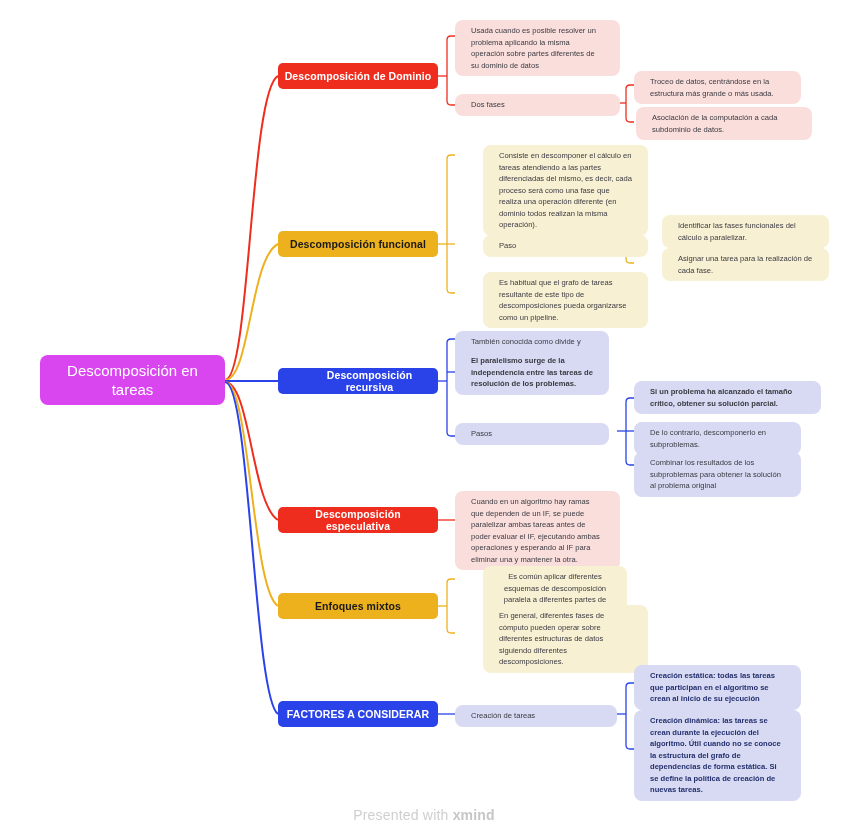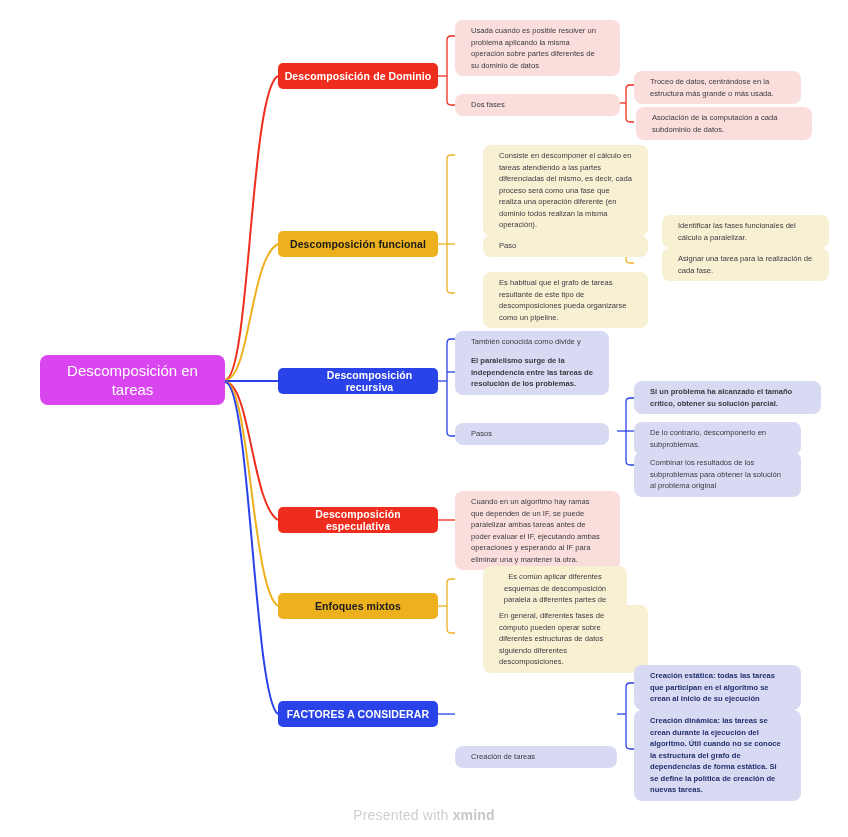--- a/index.html
+++ b/index.html
@@ -152,21 +152,21 @@
 
   <div class="node pill amber" style="top:593px;">
     <span>Enfoques mixtos</span>
   </div>
   <div class="node note amber" style="left:455px;top:566px;width:144px;text-align:center;">Es común aplicar diferentes esquemas de descomposición paralela a diferentes partes de un problema.</div>
   <div class="node note amber" style="left:455px;top:605px;width:165px;">En general, diferentes fases de cómputo pueden operar sobre diferentes estructuras de datos siguiendo diferentes descomposiciones.</div>
 
   <div class="node pill blue" style="top:701px;">
     <span>FACTORES A CONSIDERAR</span>
   </div>
-  <div class="node note blue" style="left:455px;top:705px;width:162px;margin-top:41px;">Creación de tareas</div>
+  <div class="node note blue" style="left:455px;top:705px;width:162px;">Creación de tareas</div>
   <div class="node note blue boldtxt" style="left:634px;top:665px;width:167px;">Creación estática: todas las tareas que participan en el algoritmo se crean al inicio de su ejecución</div>
   <div class="node note blue boldtxt" style="left:634px;top:710px;width:167px;">Creación dinámica: las tareas se crean durante la ejecución del algoritmo. Útil cuando no se conoce la estructura del grafo de dependencias de forma estática. Si se define la política de creación de nuevas tareas.</div>
 
   <div class="footer">
     <span>Presented with </span><b>xmind</b>
   </div>
 
 </div>
 
 </body></html>

